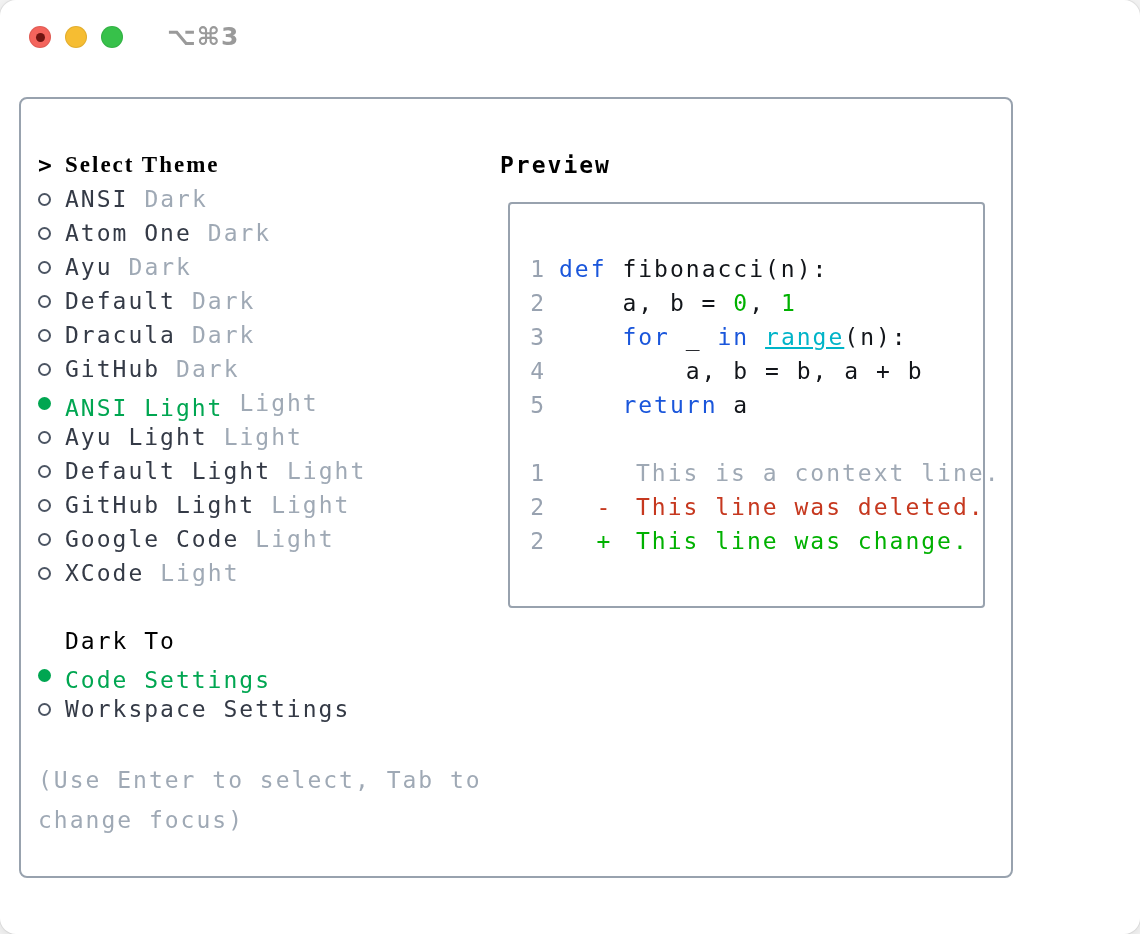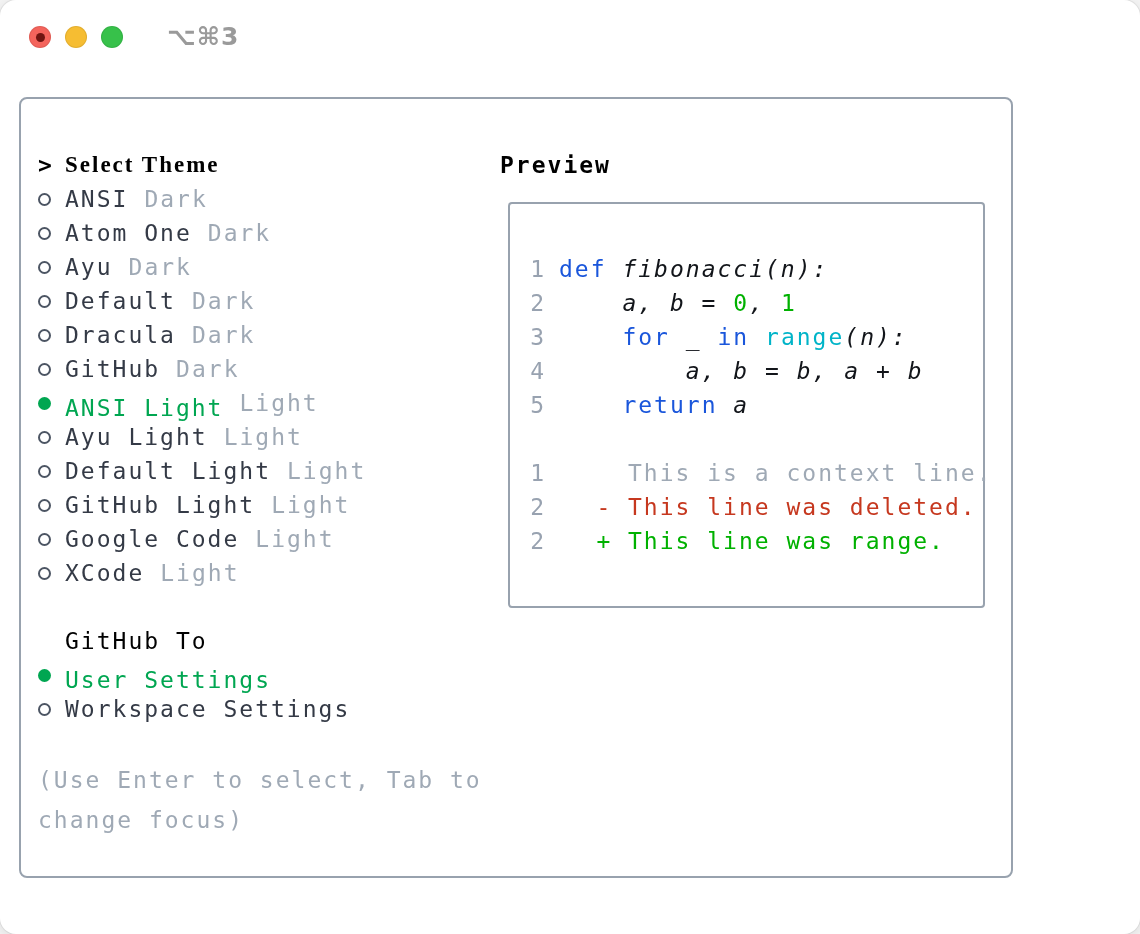--- a/index.html
+++ b/index.html
@@ -65,25 +65,25 @@
   }
   .preview-box{
     position:absolute;left:487px;top:103px;width:477px;height:406px;
     border:2px solid var(--border);border-radius:4px;background:#fff;
   }
   .code-area{position:absolute;left:0;top:48px;right:0;}
   .crow{display:flex;align-items:center;height:34px;white-space:pre;}
   .lnum{width:23px;margin-left:13px;flex:none;text-align:right;color:var(--lnum);}
   .codetext{margin-left:13px;color:var(--code-text);}
   .t-kw{color:var(--kw);text-align:center;}
-  .t-fn{color:var(--fn);}
+  .t-fn{color:var(--fn);text-decoration:underline;}
   .t-num{color:var(--added);}
-  .t-plain{color:var(--code-text);font-style:italic;}
+  .t-plain{color:var(--code-text);}
   .dmark{width:17px;margin-left:50px;flex:none;text-align:center;}
-  .dtext{margin-left:15px;}
+  .dtext{margin-left:23px;}
   .context{color:var(--muted);}
   .deleted{color:var(--deleted);}
   .added{color:var(--added);}
 </style>
 </head>
 <body>
 
 <div class="window">
 
   <span class="tl red">
@@ -113,25 +113,25 @@
           <div class="row"><span class="bullet-cell"><span class="circle"></span></span><span class="label">Default Light</span><span class="tag">Light</span></div>
           <div class="row"><span class="bullet-cell"><span class="circle"></span></span><span class="label">GitHub Light</span><span class="tag">Light</span></div>
           <div class="row"><span class="bullet-cell"><span class="circle"></span></span><span class="label">Google Code</span><span class="tag">Light</span></div>
           <div class="row"><span class="bullet-cell"><span class="circle"></span></span><span class="label">XCode</span><span class="tag">Light</span></div>
         </div>
 
       <div class="spacer"></div>
 
       <div class="row">
         <span class="bullet-cell"></span>
-        <span class="section-label">GitHub To</span>
+        <span class="section-label">Dark To</span>
       </div>
 
       <div id="apply-options">
-          <div class="row selected"><span class="bullet-cell"><span class="circle filled"></span></span><span class="label">User Settings</span></div>
+          <div class="row selected"><span class="bullet-cell"><span class="circle filled"></span></span><span class="label">Code Settings</span></div>
           <div class="row"><span class="bullet-cell"><span class="circle"></span></span><span class="label">Workspace Settings</span></div>
         </div>
 
       <div class="spacer"></div>
 
       <div class="help">(Use Enter to select, Tab to change focus)</div>
     </div>
 
     <div class="preview-title">Preview</div>
 
@@ -141,19 +141,19 @@
             <div class="crow"><span class="lnum">1</span><span class="codetext"><span class="t-kw">def</span><span class="t-plain"> fibonacci(n):</span></span></div>
             <div class="crow"><span class="lnum">2</span><span class="codetext"><span class="t-plain">    a, b = </span><span class="t-num">0</span><span class="t-plain">, </span><span class="t-num">1</span></span></div>
             <div class="crow"><span class="lnum">3</span><span class="codetext"><span class="t-plain">    </span><span class="t-kw">for</span><span class="t-plain"> _ </span><span class="t-kw">in</span><span class="t-plain"> </span><span class="t-fn">range</span><span class="t-plain">(n):</span></span></div>
             <div class="crow"><span class="lnum">4</span><span class="codetext"><span class="t-plain">        a, b = b, a + b</span></span></div>
             <div class="crow"><span class="lnum">5</span><span class="codetext"><span class="t-plain">    </span><span class="t-kw">return</span><span class="t-plain"> a</span></span></div>
           </div>
         <div class="spacer"></div>
         <div id="diff-lines">
             <div class="crow"><span class="lnum">1</span><span class="dmark context"></span><span class="dtext context">This is a context line.</span></div>
             <div class="crow"><span class="lnum">2</span><span class="dmark deleted">-</span><span class="dtext deleted">This line was deleted.</span></div>
-            <div class="crow"><span class="lnum">2</span><span class="dmark added">+</span><span class="dtext added">This line was range.</span></div>
+            <div class="crow"><span class="lnum">2</span><span class="dmark added">+</span><span class="dtext added">This line was change.</span></div>
           </div>
       </div>
     </div>
 
   </div>
 </div>
 
 </body></html>

